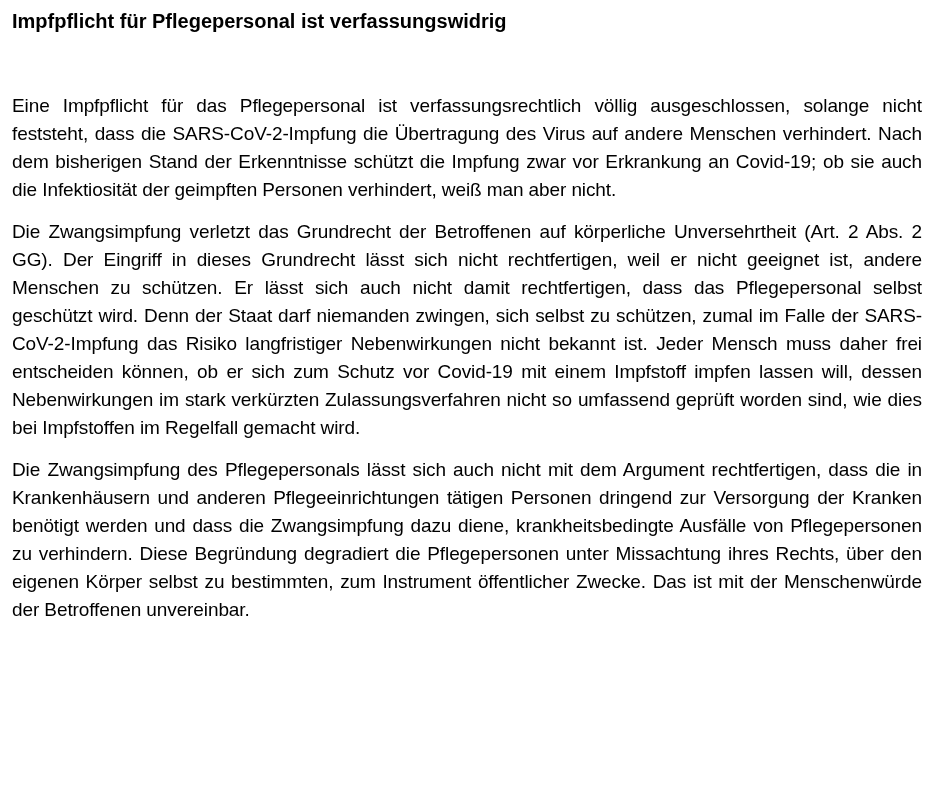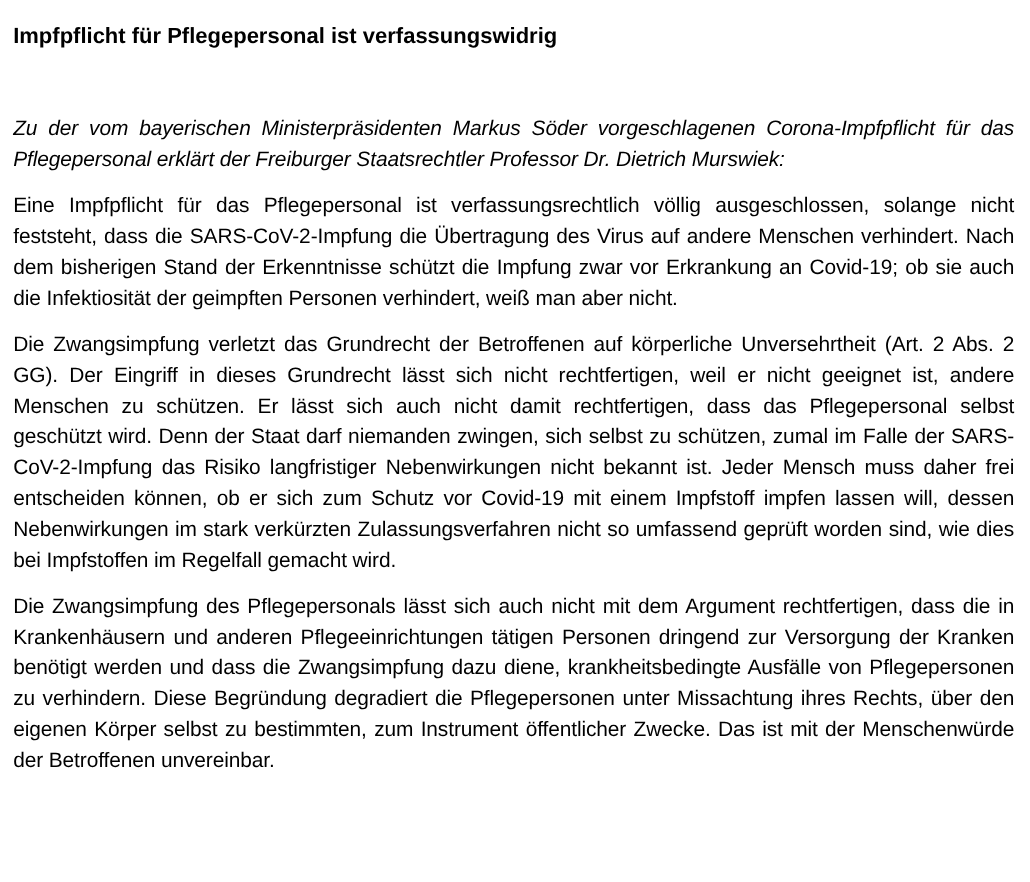--- a/index.html
+++ b/index.html
@@ -9,21 +9,21 @@
   }
   body {
     width: 936px;
     height: 802px;
     overflow: hidden;
   }
   .page {
     box-sizing: border-box;
     width: 936px;
     height: 624px;
-    padding: 19px 14px 0 12px;
+    padding: 7px 14px 0 12px;
     font-family: "Liberation Sans", "DejaVu Sans", sans-serif;
     color: #000000;
     background: #ffffff;
   }
   .doc-title {
     font-size: 20px;
     line-height: 28px;
     font-weight: bold;
     margin: 0 0 57px 0;
     text-align: left;
@@ -39,20 +39,19 @@
   .para.intro {
     font-style: italic;
   }
 </style>
 </head>
 <body>
 
 <div class="page">
   <h1 class="doc-title">Impfpflicht für Pflegepersonal ist verfassungswidrig</h1>
 
-  <p class="para intro">Zu der vom bayerischen Ministerpräsidenten Markus Söder vorgeschlagenen Corona-Impfpflicht für das Pflegepersonal erklärt der Freiburger Staatsrechtler Professor Dr. Dietrich Murswiek:</p>
 
   <p class="para">Eine Impfpflicht für das Pflegepersonal ist verfassungsrechtlich völlig ausgeschlossen, solange nicht feststeht, dass die SARS-CoV-2-Impfung die Übertragung des Virus auf andere Menschen verhindert. Nach dem bisherigen Stand der Erkenntnisse schützt die Impfung zwar vor Erkrankung an Covid-19; ob sie auch die Infektiosität der geimpften Personen verhindert, weiß man aber nicht.</p>
 
   <p class="para">Die Zwangsimpfung verletzt das Grundrecht der Betroffenen auf körperliche Unversehrtheit (Art. 2 Abs. 2 GG). Der Eingriff in dieses Grundrecht lässt sich nicht rechtfertigen, weil er nicht geeignet ist, andere Menschen zu schützen. Er lässt sich auch nicht damit rechtfertigen, dass das Pflegepersonal selbst geschützt wird. Denn der Staat darf niemanden zwingen, sich selbst zu schützen, zumal im Falle der SARS-CoV-2-Impfung das Risiko langfristiger Nebenwirkungen nicht bekannt ist. Jeder Mensch muss daher frei entscheiden können, ob er sich zum Schutz vor Covid-19 mit einem Impfstoff impfen lassen will, dessen Nebenwirkungen im stark verkürzten Zulassungsverfahren nicht so umfassend geprüft worden sind, wie dies bei Impfstoffen im Regelfall gemacht wird.</p>
 
   <p class="para">Die Zwangsimpfung des Pflegepersonals lässt sich auch nicht mit dem Argument rechtfertigen, dass die in Krankenhäusern und anderen Pflegeeinrichtungen tätigen Personen dringend zur Versorgung der Kranken benötigt werden und dass die Zwangsimpfung dazu diene, krankheitsbedingte Ausfälle von Pflegepersonen zu verhindern. Diese Begründung degradiert die Pflegepersonen unter Missachtung ihres Rechts, über den eigenen Körper selbst zu bestimmten, zum Instrument öffentlicher Zwecke. Das ist mit der Menschenwürde der Betroffenen unvereinbar.</p>
 </div>
 
 </body></html>

